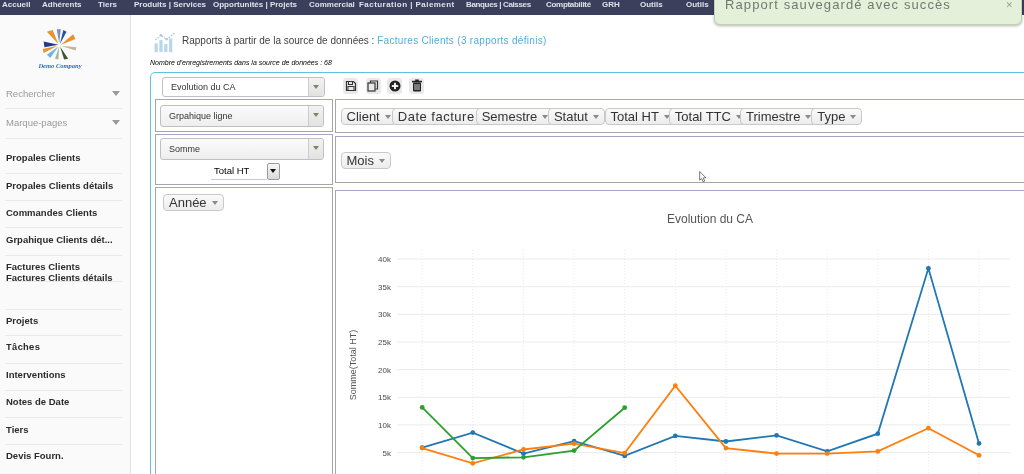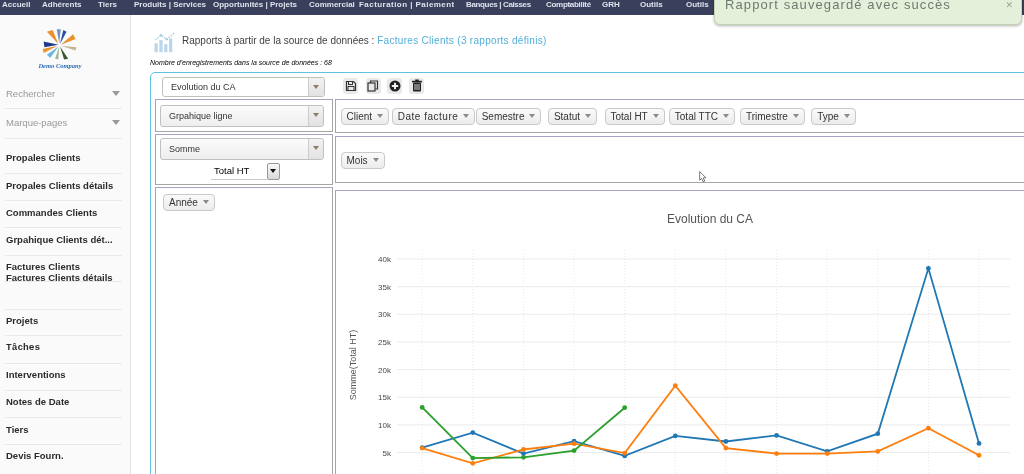--- a/index.html
+++ b/index.html
@@ -19,21 +19,21 @@
   #hdrtitle .lnk{color:#53aed8;letter-spacing:0.3px;}
   #note{position:absolute;left:150px;top:59px;font-size:7px;font-style:italic;font-weight:400;color:#000;white-space:nowrap;}
   
   #outer{position:absolute;left:150px;top:72px;width:886px;height:410px;border:1px solid #60c2e2;border-radius:5px 5px 0 0;}
   
   .combo{position:absolute;border:1px solid #c0c0c0;border-radius:3px;background:linear-gradient(#fbfbfb,#eeeeee);}
   .combo .txt{position:absolute;left:8px;top:0;bottom:0;display:flex;align-items:center;font-size:9px;color:#333;}
   .combo .btn{position:absolute;right:0;top:0;bottom:0;width:14.5px;border-left:1px solid #cccccc;background:linear-gradient(#f2f2f2,#e2e2e2);border-radius:0 3px 3px 0;}
   .combo .btn:after{content:"";position:absolute;left:4px;top:7px;width:0;height:0;border-left:3px solid transparent;border-right:3px solid transparent;border-top:4px solid #8a7d6c;}
   .gbox{position:absolute;border:1px solid #a6a6a6;border-top-color:#a5a5c5;background:#fff;}
-  .pill{position:absolute;height:15px;border:1px solid #c9c9c9;border-radius:4px;background:linear-gradient(#fafafa,#ececec);font-size:10px;color:#333;line-height:15px;padding:0 5px;white-space:nowrap;}
+  .pill{position:absolute;height:15px;border:1px solid #c9c9c9;border-radius:4px;background:linear-gradient(#fafafa,#ececec);font-size:13px;color:#333;line-height:15px;padding:0 5px;white-space:nowrap;}
   .pill i{display:inline-block;width:0;height:0;border-left:3px solid transparent;border-right:3px solid transparent;border-top:4px solid #8a8a8a;margin-left:5px;margin-top:-2px;vertical-align:middle;font-style:normal;}
   .iconbtn{position:absolute;width:15px;height:16px;background:#e9e9e9;border-radius:3px;}
   
   #toast{position:absolute;left:714px;top:-6px;width:306px;height:29px;background:#e5f0da;border:1px solid #c3d2b3;border-radius:0 0 6px 6px;box-shadow:0 1px 3px rgba(0,0,0,0.3);}
   #toast .msg{position:absolute;left:10px;top:2px;font-size:13px;letter-spacing:1.1px;color:#6e7a70;}
 </style>
 </head>
 <body>
 
 <div id="sidebar"></div>

